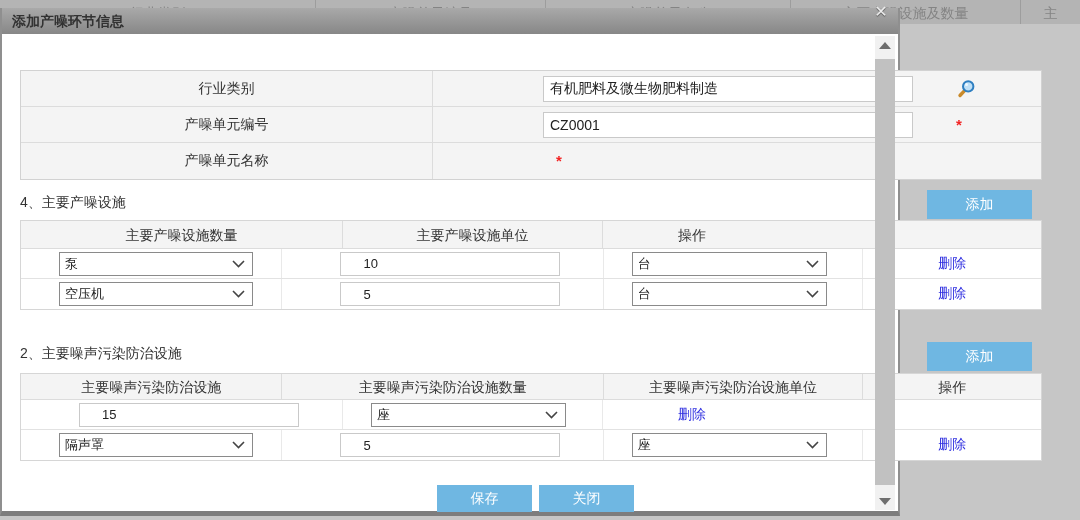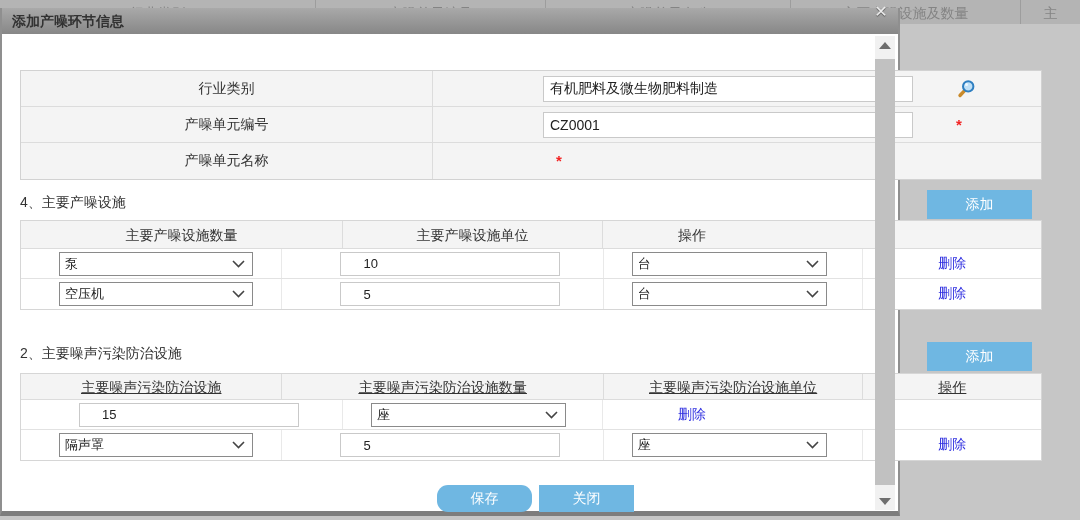--- a/index.html
+++ b/index.html
@@ -43,32 +43,32 @@
 
   
   .itable { position:absolute; left:18px; width:1022px; border:1px solid #d6d6d6; }
   .ihead { display:flex; background:#f4f4f4; border-bottom:1px solid #dcdcdc; }
   .ihead .hcell { font-size:14px; color:#333; text-align:center; border-right:1px solid #dcdcdc; overflow:hidden; }
   .ihead .hcell:last-child, .irow .rcell:last-child { border-right:none; }
   .irow { display:flex; background:#fff; border-bottom:1px solid #e2e2e2; }
   .irow:last-child { border-bottom:none; }
   .rcell { border-right:1px solid #e9e9e9; display:flex; align-items:center; }
   .c1 { width:262px; } .c2 { width:322px; } .c3 { width:260px; } .c4 { width:178px; justify-content:center; }
-  .h28 { height:28px; line-height:28px; } .h26 { height:26px; line-height:26px;text-decoration:underline; } .r30 { height:30px; }
+  .h28 { height:28px; line-height:28px; } .h26 { height:26px; line-height:26px; } .r30 { height:30px; }
   .selbox { height:24px; background:#fff; border:1px solid #8a8a8a; display:flex; align-items:center;
             justify-content:space-between; font-size:13px; color:#222; padding:0 7px 0 5px; cursor:pointer; }
   .sel1 { margin-left:38px; width:194px; } .sel3 { margin-left:28px; width:195px; }
   .numinput { margin-left:58px; width:220px; height:24px; border:1px solid #c9c9c9; background:#fff;
               font-size:13px; padding-left:22px; color:#222; font-family:inherit; }
   .del-link { color:#3030e0; font-size:14px; text-decoration:none; cursor:pointer; }
 
   
   .btn-foot { position:absolute; top:451px; width:95px; height:27px; background:#6fb7e2; color:#fff;
               font-size:14px; text-align:center; line-height:27px; border:none; cursor:pointer; font-family:inherit; }
-  .btn-save { left:435px;border-radius:11px; } .btn-close { left:537px; }
+  .btn-save { left:435px; } .btn-close { left:537px; }
 
   
   .sbar { position:absolute; right:3px; top:2px; width:20px; height:474px; background:#f1f1f1; }
   .sbtn { position:absolute; left:0; width:20px; height:18px; background:#f1f1f1; display:flex;
           align-items:center; justify-content:center; cursor:pointer; }
   .sbtn.up { top:0; } .sbtn.down { bottom:0; }
   .tri-up { width:0; height:0; border-left:6px solid transparent; border-right:6px solid transparent;
             border-bottom:7px solid #6e6e6e; }
   .tri-down { width:0; height:0; border-left:6px solid transparent; border-right:6px solid transparent;
             border-top:7px solid #6e6e6e; }

